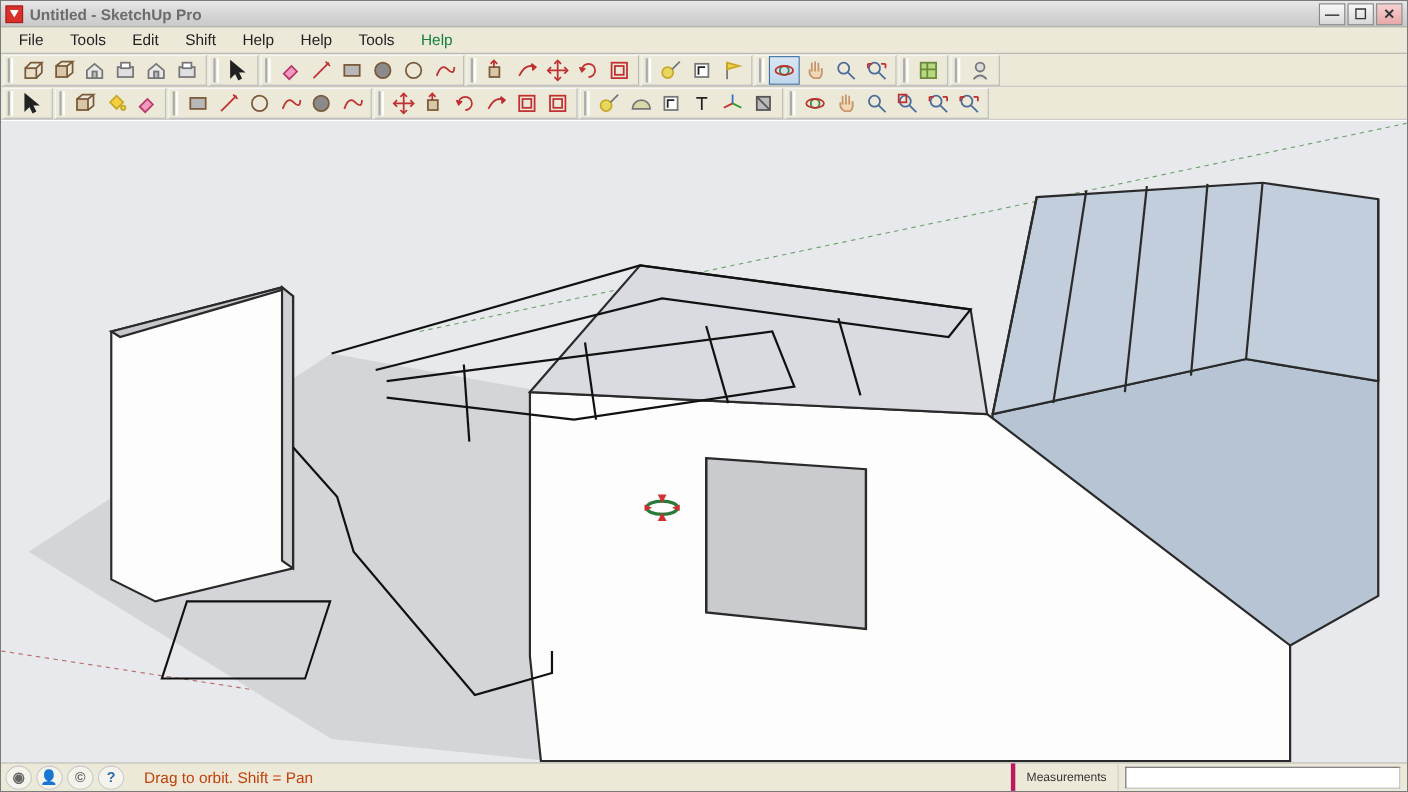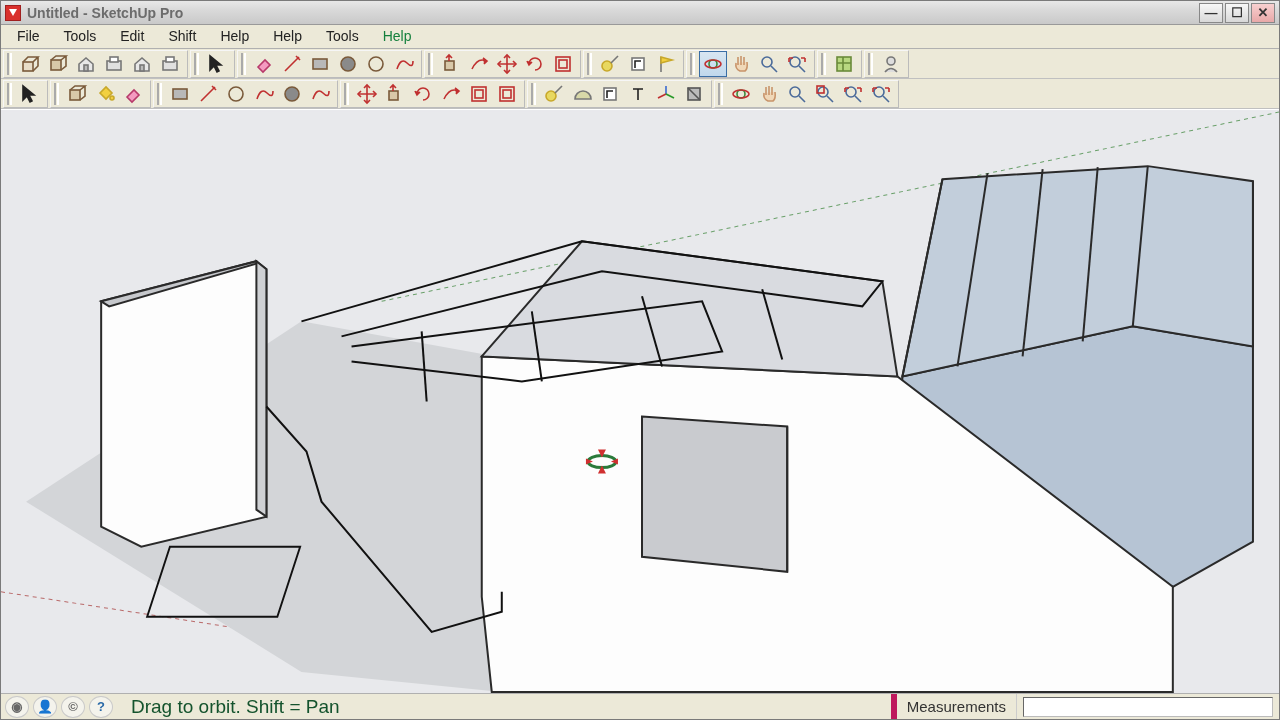--- a/index.html
+++ b/index.html
@@ -29,23 +29,23 @@
 .tbtn.active { border:1px solid #3a6ea5; background: linear-gradient(to bottom,#d8e6f2,#c0d8ec); }
 .tbtn svg { width:22px; height:22px; }
 
 
 .viewport { flex:1; position:relative; background:#e8e9ec; overflow:hidden; border-top:1px solid #fff; }
 .viewport svg { position:absolute; inset:0; width:100%; height:100%; }
 
 
 .statusbar { height: 26px; display:flex; align-items:center; border-top:1px solid #b0b0b0; background:#ece9d8; }
 .statusbar .sicon { width:24px; height:22px; margin-left:4px; border:1px solid #c9c9c9; border-radius:50%; display:flex; align-items:center; justify-content:center; font-size:13px; font-weight:bold; color:#666; cursor:pointer; background:#f4f3ec; }
-.statusbar .stext { margin-left:18px; font-size:19px; color:#14532d; }
+.statusbar .stext { margin-left:18px; font-size:14px; color:#c2410c; }
 .statusbar .spacer { flex:1; }
-.statusbar .slabel { font-size:15px; color:#333; padding:0 10px; height:100%; display:flex; align-items:center; border-left:6px solid #be185d; border-right:1px solid #ccc;text-align:center; }
+.statusbar .slabel { font-size:11px; color:#333; padding:0 10px; height:100%; display:flex; align-items:center; border-left:4px solid #be185d; border-right:1px solid #ccc;text-align:center; }
 .statusbar .sfield { width:250px; height:20px; margin:0 6px 0 6px; border:1px inset #bbb; background:#fff; }
 </style>
 </head>
 <body>
 
 <div class="window">
 
   <div class="titlebar">
     <div class="app-icon"></div>
     <div class="title-text">Untitled - SketchUp Pro</div>

